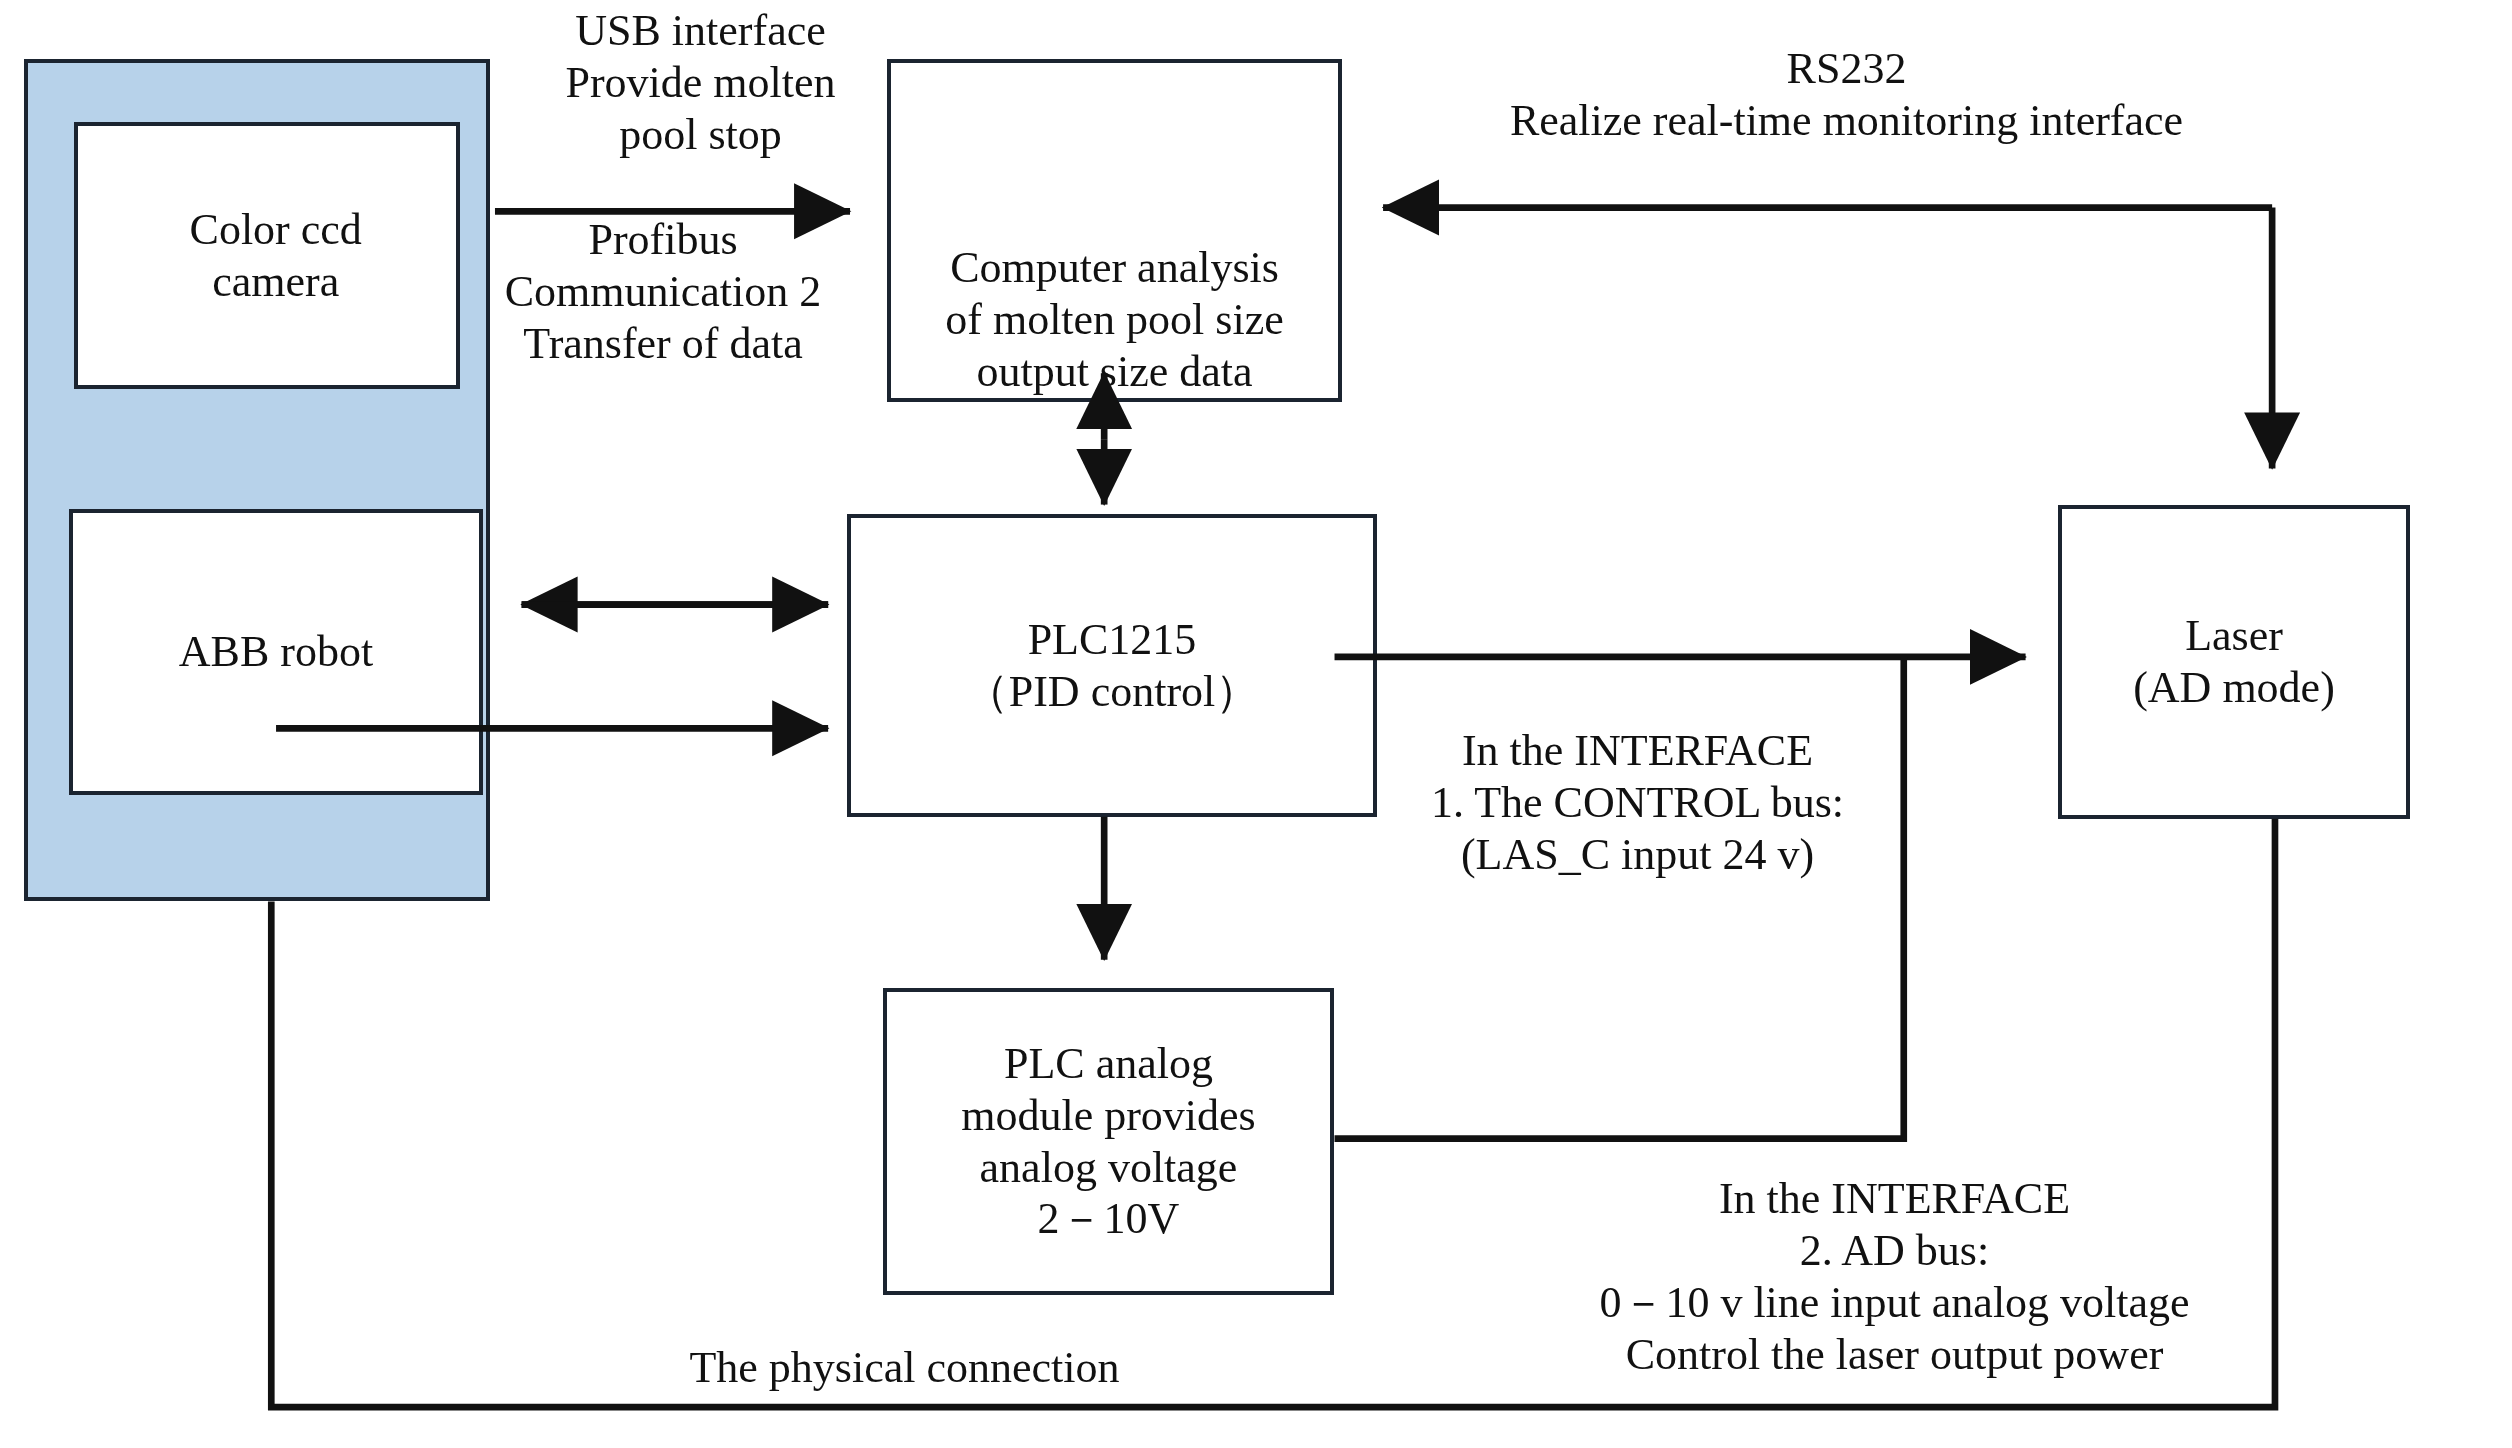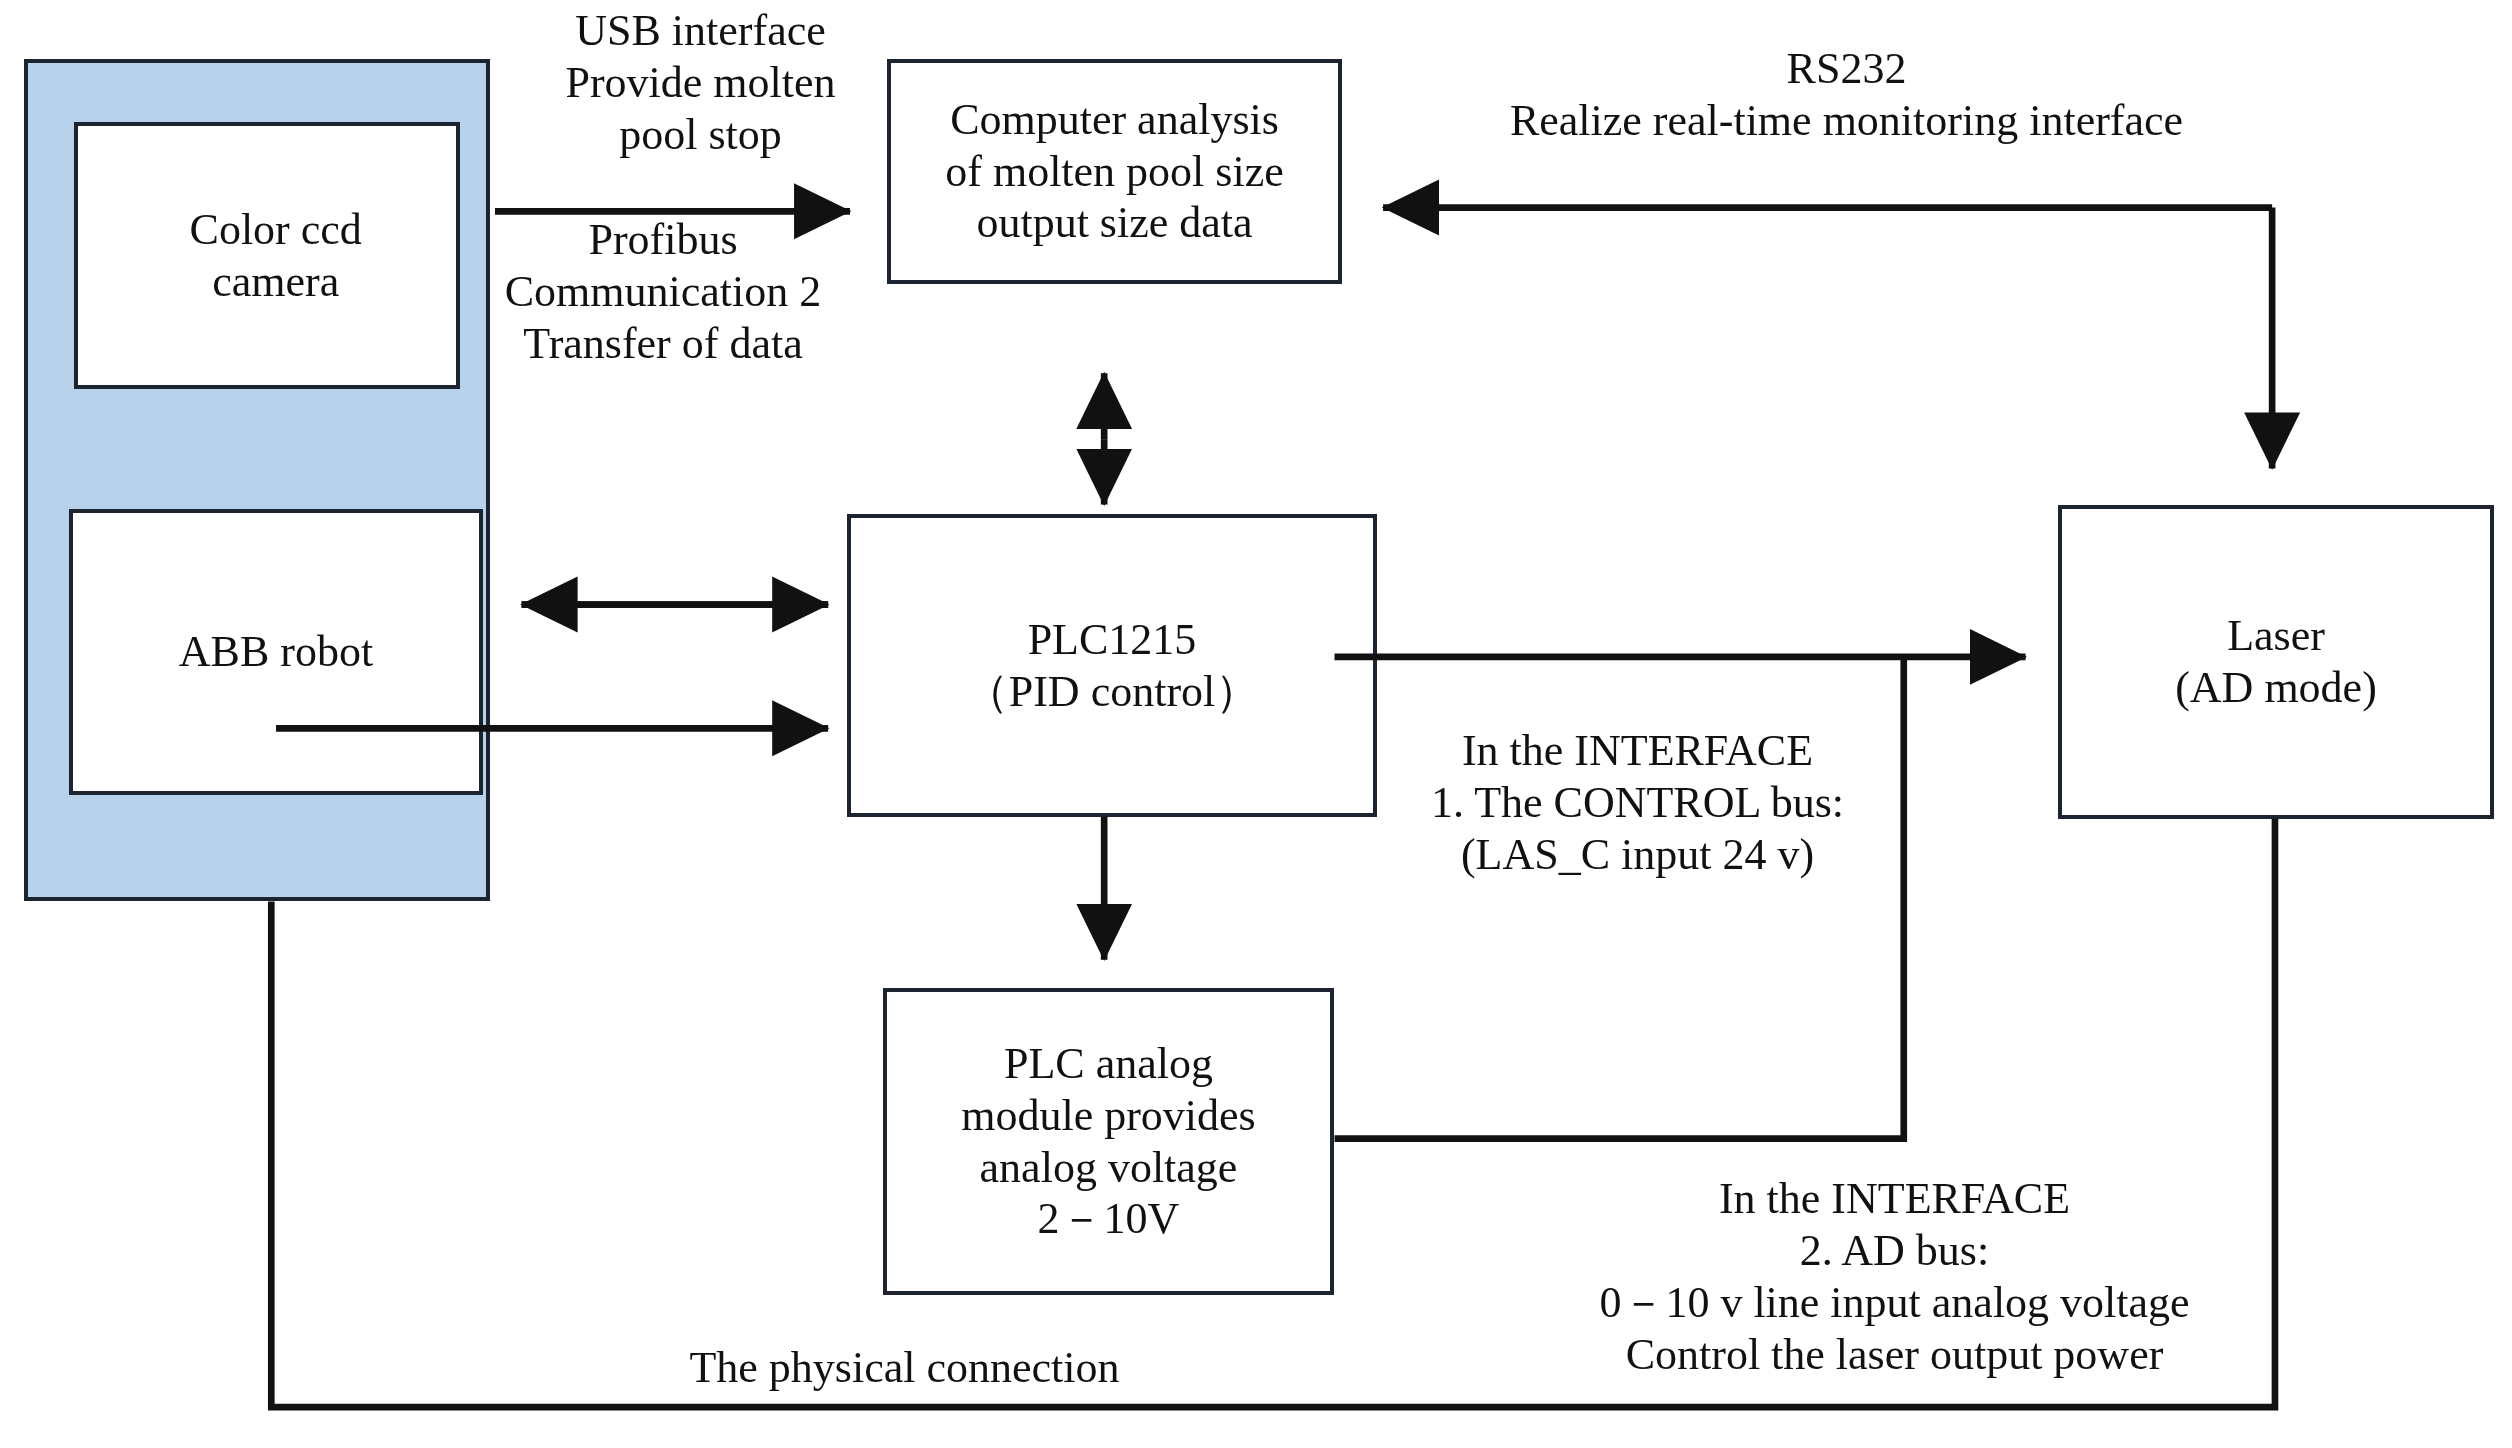--- a/index.html
+++ b/index.html
@@ -31,39 +31,39 @@
 
   <div class="node f46" style="left:74px;top:122px;width:386px;height:267px;">
     <span style="white-space: pre-line; padding-left: 25px;">Color ccd
 camera</span>
   </div>
 
   <div class="node f46" style="left:69px;top:509px;width:414px;height:286px;">
     <span>ABB robot</span>
   </div>
 
-  <div class="node f46" style="left:887px;top:59px;width:455px;height:225px;">
+  <div class="node f46" style="left:887px;top:59px;width:455px;height:343px;align-items:flex-end;">
     <span style="white-space: pre-line;">Computer analysis
 of molten pool size
 output size data</span>
   </div>
 
   <div class="node f46" style="left:847px;top:514px;width:530px;height:303px;">
     <span style="white-space: pre-line;">PLC1215
 （PID control）</span>
   </div>
 
   <div class="node f46" style="left:883px;top:988px;width:451px;height:307px;">
     <span style="white-space: pre-line;">PLC analog
 module provides
 analog voltage
 2－10V</span>
   </div>
 
-  <div class="node f46" style="left:2058px;top:505px;width:436px;height:314px;">
+  <div class="node f46" style="left:2058px;top:505px;width:352px;height:314px;">
     <span style="white-space: pre-line;">Laser
 (AD mode)</span>
   </div>
 
   <svg id="wires" viewBox="0 0 2639 1522" preserveAspectRatio="none">
     <defs>
       <marker id="ah" markerWidth="9" markerHeight="9" refX="8.4" refY="4.5" orient="auto" markerUnits="strokeWidth">
         <path d="M0,0.3 L8.6,4.5 L0,8.7 z" fill="#111"></path>
       </marker>
     </defs>

